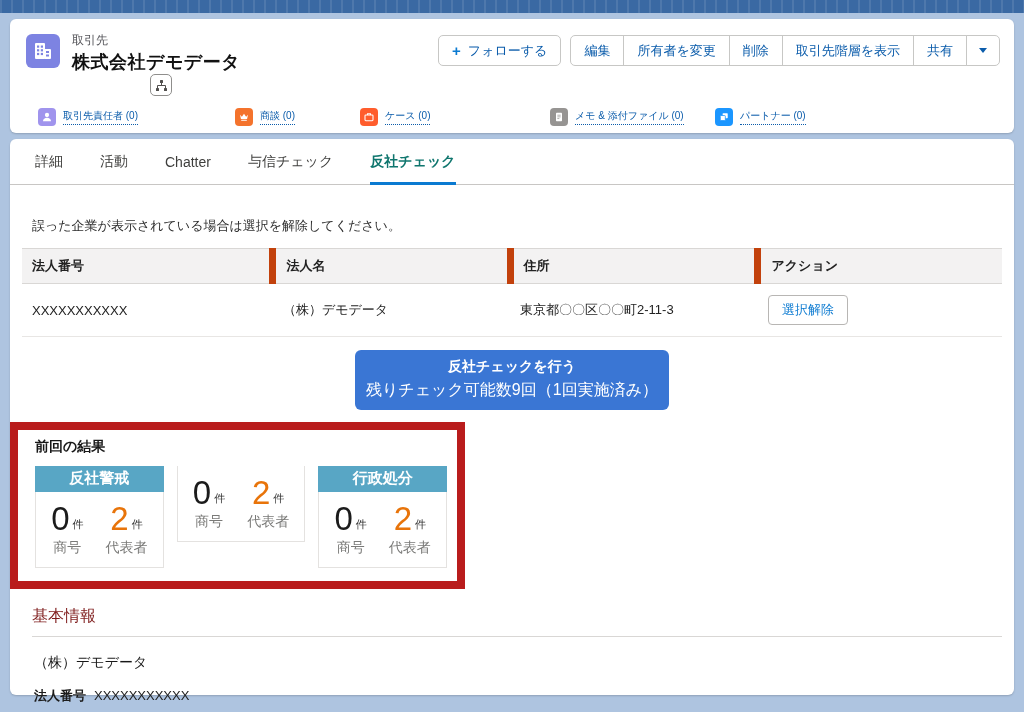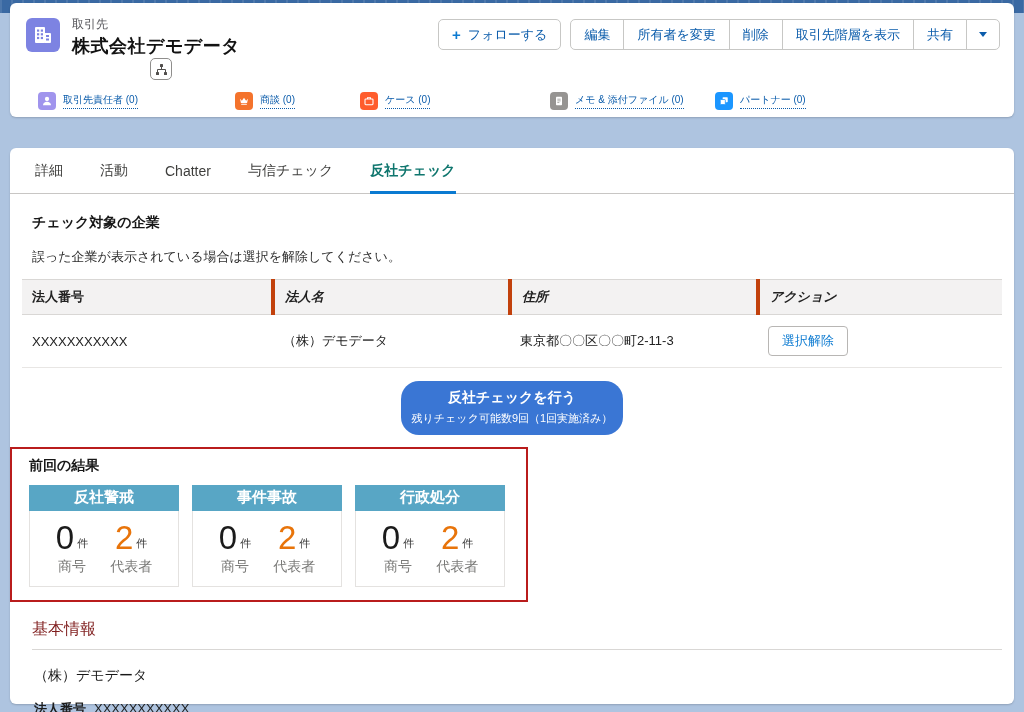--- a/index.html
+++ b/index.html
@@ -2,22 +2,22 @@
 <html><head>
 <meta charset="utf-8">
 <style>
   * { margin:0; padding:0; box-sizing:border-box; }
   html,body { width:1024px; height:712px; }
   body { font-family:"Liberation Sans","DejaVu Sans",sans-serif; color:#181818; }
   .viewport { position:relative; width:1024px; height:712px; background:#aec4e0; overflow:hidden; }
   .topbar { position:absolute; left:0; top:0; width:1024px; height:13px; background:#3a69a3;
             background-image:repeating-linear-gradient(90deg, rgba(255,255,255,.10) 0 2px, rgba(255,255,255,0) 2px 11px); }
   .card { position:absolute; background:#fff; border-radius:6px; box-shadow:0 1px 2px rgba(0,0,0,.18); }
-  .header-card { left:10px; top:3px; width:1004px; height:114px; }
-  .main-card { left:10px; top:148px; width:1004px; height:556px; }
+  .header-card { left:10px; top:19px; width:1004px; height:114px; }
+  .main-card { left:10px; top:139px; width:1004px; height:556px; }
 
   
   .header-top { display:flex; align-items:flex-start; padding:13px 14px 0 16px; }
   .obj-icon { width:34px; height:34px; border-radius:6px; background:#7d83e2; display:flex; align-items:center; justify-content:center; margin-top:2px; flex:0 0 auto; }
   .title-block { margin-left:12px; }
   .entity-label { font-size:12px; color:#55555a; }
   .title-row { display:flex; align-items:center; margin-top:1px;flex-direction:column; }
   .page-title { font-size:18px; font-weight:bold; color:#121212; letter-spacing:.5px; }
   .hier-btn { margin-left:10px; width:22px; height:22px; border:1px solid #8f8e8c; border-radius:5px; background:#fff; display:flex; align-items:center; justify-content:center; cursor:pointer; }
   .header-actions { margin-left:auto; display:flex; gap:9px; margin-top:3px; }
@@ -40,31 +40,31 @@
   .tab { font-size:14px; color:#3e3e3c; display:flex; align-items:center; margin-right:37px; border-bottom:3px solid transparent; margin-bottom:-1px; padding-top:3px; cursor:pointer; white-space:nowrap; }
   .tab.active { font-weight:bold; color:#0f766e; border-bottom-color:#0b7ad1; }
 
   
   .content { padding:16px 12px 0 12px; }
   .section-heading { font-size:14px; font-weight:bold; margin:4px 0 0 10px; }
   .section-desc { font-size:13px; color:#2e2e2e; margin:16px 0 0 10px; }
 
   table.check-table { width:100%; border-collapse:collapse; margin-top:13px; }
   .check-table th { background:#f3f2f2; border-top:1px solid #d9d7d5; border-bottom:1px solid #d9d7d5; font-size:13px; text-align:left; padding:8px 10px; font-weight:bold; color:#222; }
-  .check-table th + th { border-left:4px solid #c2410c;font-style:italic; }
+  .check-table th + th { border-left:7px solid #c2410c; }
   .check-table td { font-size:13px; padding:11px 10px; border-bottom:1px solid #e8e6e4; color:#222; }
   .deselect-btn { border:1px solid #b8b6b4; background:#fff; color:#0b7ad1; font-size:13px; padding:5px 13px; border-radius:4px; cursor:pointer; }
 
   .run-wrap { text-align:center; margin-top:13px; }
-  .run-btn { display:inline-block; background:#3a76d4; color:#fff; border:none; border-radius:18px; padding:8px 11px 9px; cursor:pointer; }
+  .run-btn { display:inline-block; background:#3a76d4; color:#fff; border:none; border-radius:6px; padding:8px 11px 9px; cursor:pointer; }
   .run-line1 { font-size:14px; font-weight:bold; }
-  .run-line2 { font-size:11px; margin-top:4px; }
-
-  
-  .result-box { margin:12px 0 0 -12px; width:518px; border:2px solid #b91c1c; padding:3px 10px 13px 17px; }
+  .run-line2 { font-size:16px; margin-top:4px; }
+
+  
+  .result-box { margin:12px 0 0 -12px; width:455px; border:8px solid #b91c1c; padding:3px 10px 13px 17px; }
   .result-heading { font-size:14px; font-weight:bold; margin-top:5px; }
   .result-time { font-size:12px; color:#222; margin-top:7px; }
   .result-cards { display:flex; gap:13px; margin-top:10px; }
   .result-card { width:150px; }
   .rc-head { background:#58a6c5; color:#fff; font-size:15px; font-weight:bold; text-align:center; padding:3px 0 4px; }
   .rc-body { border:1px solid #e4e2e0; border-top:none; display:flex; justify-content:center; gap:22px; padding:11px 4px 10px; background:#fff; }
   .stat { text-align:center; }
   .stat-top { display:flex; align-items:flex-end; justify-content:center; }
   .stat-num { font-size:33px; line-height:.95; color:#1b1b1b; }
   .stat-num.orange { color:#e8740a; }
@@ -184,21 +184,20 @@
   <div class="card main-card">
     <div class="tabs">
       <span class="tab">詳細</span>
       <span class="tab">活動</span>
       <span class="tab">Chatter</span>
       <span class="tab">与信チェック</span>
       <span class="tab active">反社チェック</span>
     </div>
 
     <div class="content">
-      <div class="section-heading">チェック対象の企業</div>
       <div class="section-desc">誤った企業が表示されている場合は選択を解除してください。</div>
 
       <table class="check-table">
         <colgroup>
             <col style="width:25.6%">
             <col style="width:24.2%">
             <col style="width:25.3%">
             <col style="width:24.9%">
           </colgroup>
         <thead>
@@ -244,21 +243,20 @@
                 <div class="stat-top">
                     <span class="stat-num orange">2</span>
                     <span class="stat-unit">件</span>
                   </div>
                 <div class="stat-label">代表者</div>
               </div>
             </div>
           </div>
 
           <div class="result-card">
-            <div class="rc-head">事件事故</div>
             <div class="rc-body">
               <div class="stat">
                 <div class="stat-top">
                     <span class="stat-num">0</span>
                     <span class="stat-unit">件</span>
                   </div>
                 <div class="stat-label">商号</div>
               </div>
               <div class="stat">
                 <div class="stat-top">

